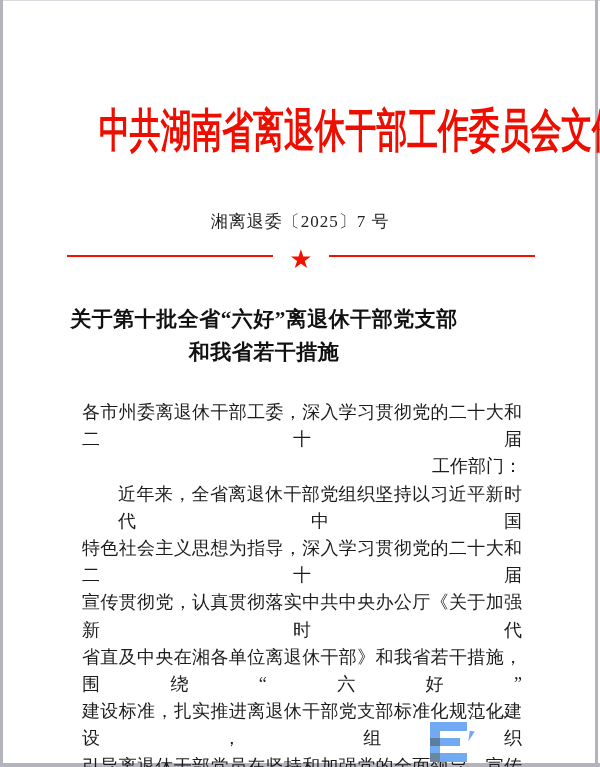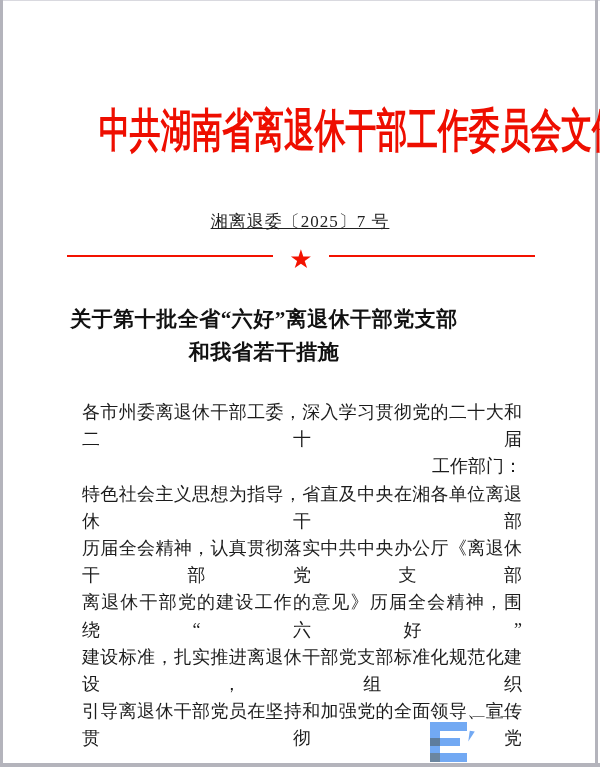--- a/index.html
+++ b/index.html
@@ -40,21 +40,20 @@
   }
   .doc-number {
     position: absolute;
     top: 210px;
     left: 0;
     width: 600px;
     text-align: center;
     font-size: 17px;
     color: #222222;
     letter-spacing: 1px;
-    text-decoration: underline;
   }
   .divider {
     position: absolute;
     top: 240px;
     left: 67px;
     width: 468px;
     height: 32px;
     display: flex;
     align-items: center;
   }
@@ -153,23 +152,24 @@
   </div>
 
   <div class="doc-title">
     <div>关于第十批全省“六好”离退休干部党支部</div>
     <div>和我省若干措施</div>
   </div>
 
   <div class="body-block">
     <div class="jline">各市州委离退休干部工委，深入学习贯彻党的二十大和二十届</div>
     <div class="lline">工作部门：</div>
-    <div class="jline">特色社会主义思想为指导，省直及中央在湘各单位离退休干部</div>
-    <div class="jline">历届全会精神，认真贯彻落实中共中央办公厅《离退休干部党支部</div>
-    <div class="jline">离退休干部党的建设工作的意见》历届全会精神，围绕“六好”</div>
+    <div class="jline indent">近年来，全省离退休干部党组织坚持以习近平新时代中国</div>
+    <div class="jline">特色社会主义思想为指导，深入学习贯彻党的二十大和二十届</div>
+    <div class="jline">宣传贯彻党，认真贯彻落实中共中央办公厅《关于加强新时代</div>
+    <div class="jline">省直及中央在湘各单位离退休干部》和我省若干措施，围绕“六好”</div>
     <div class="jline">建设标准，扎实推进离退休干部党支部标准化规范化建设，组织</div>
     <div class="jline">引导离退休干部党员在坚持和加强党的全面领导、宣传贯彻党</div>
 
   </div>
 
   <div class="page-number">— 1 —</div>
 
   <div class="watermark">
     <div class="wm-rect wm-stem"></div>
     <div class="wm-rect wm-top"></div>

